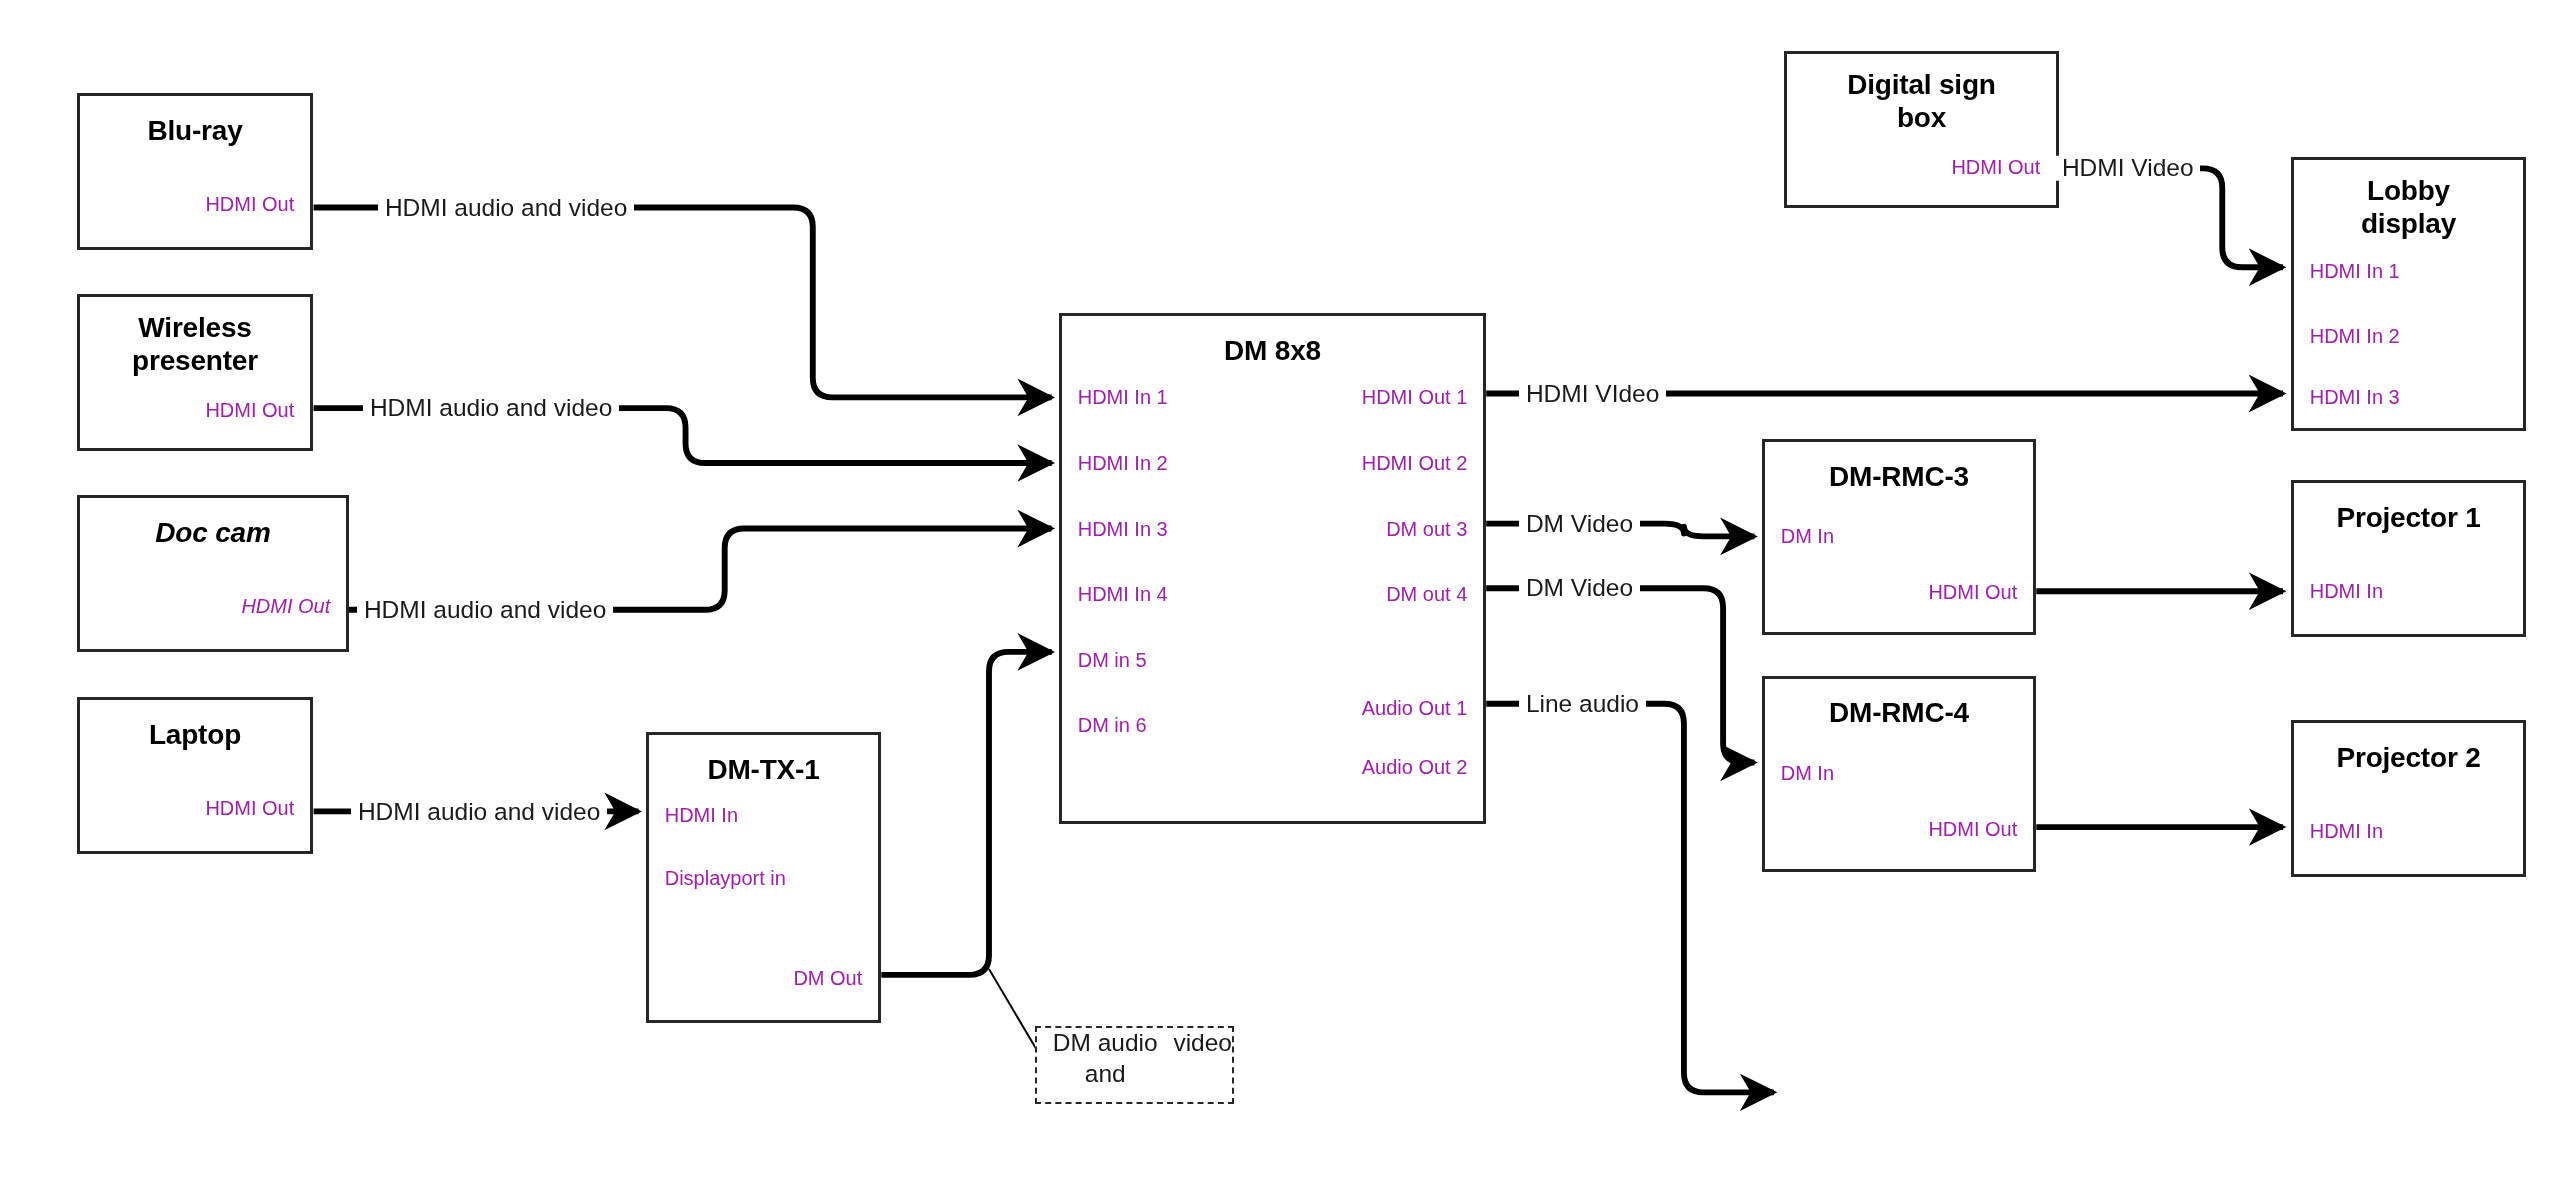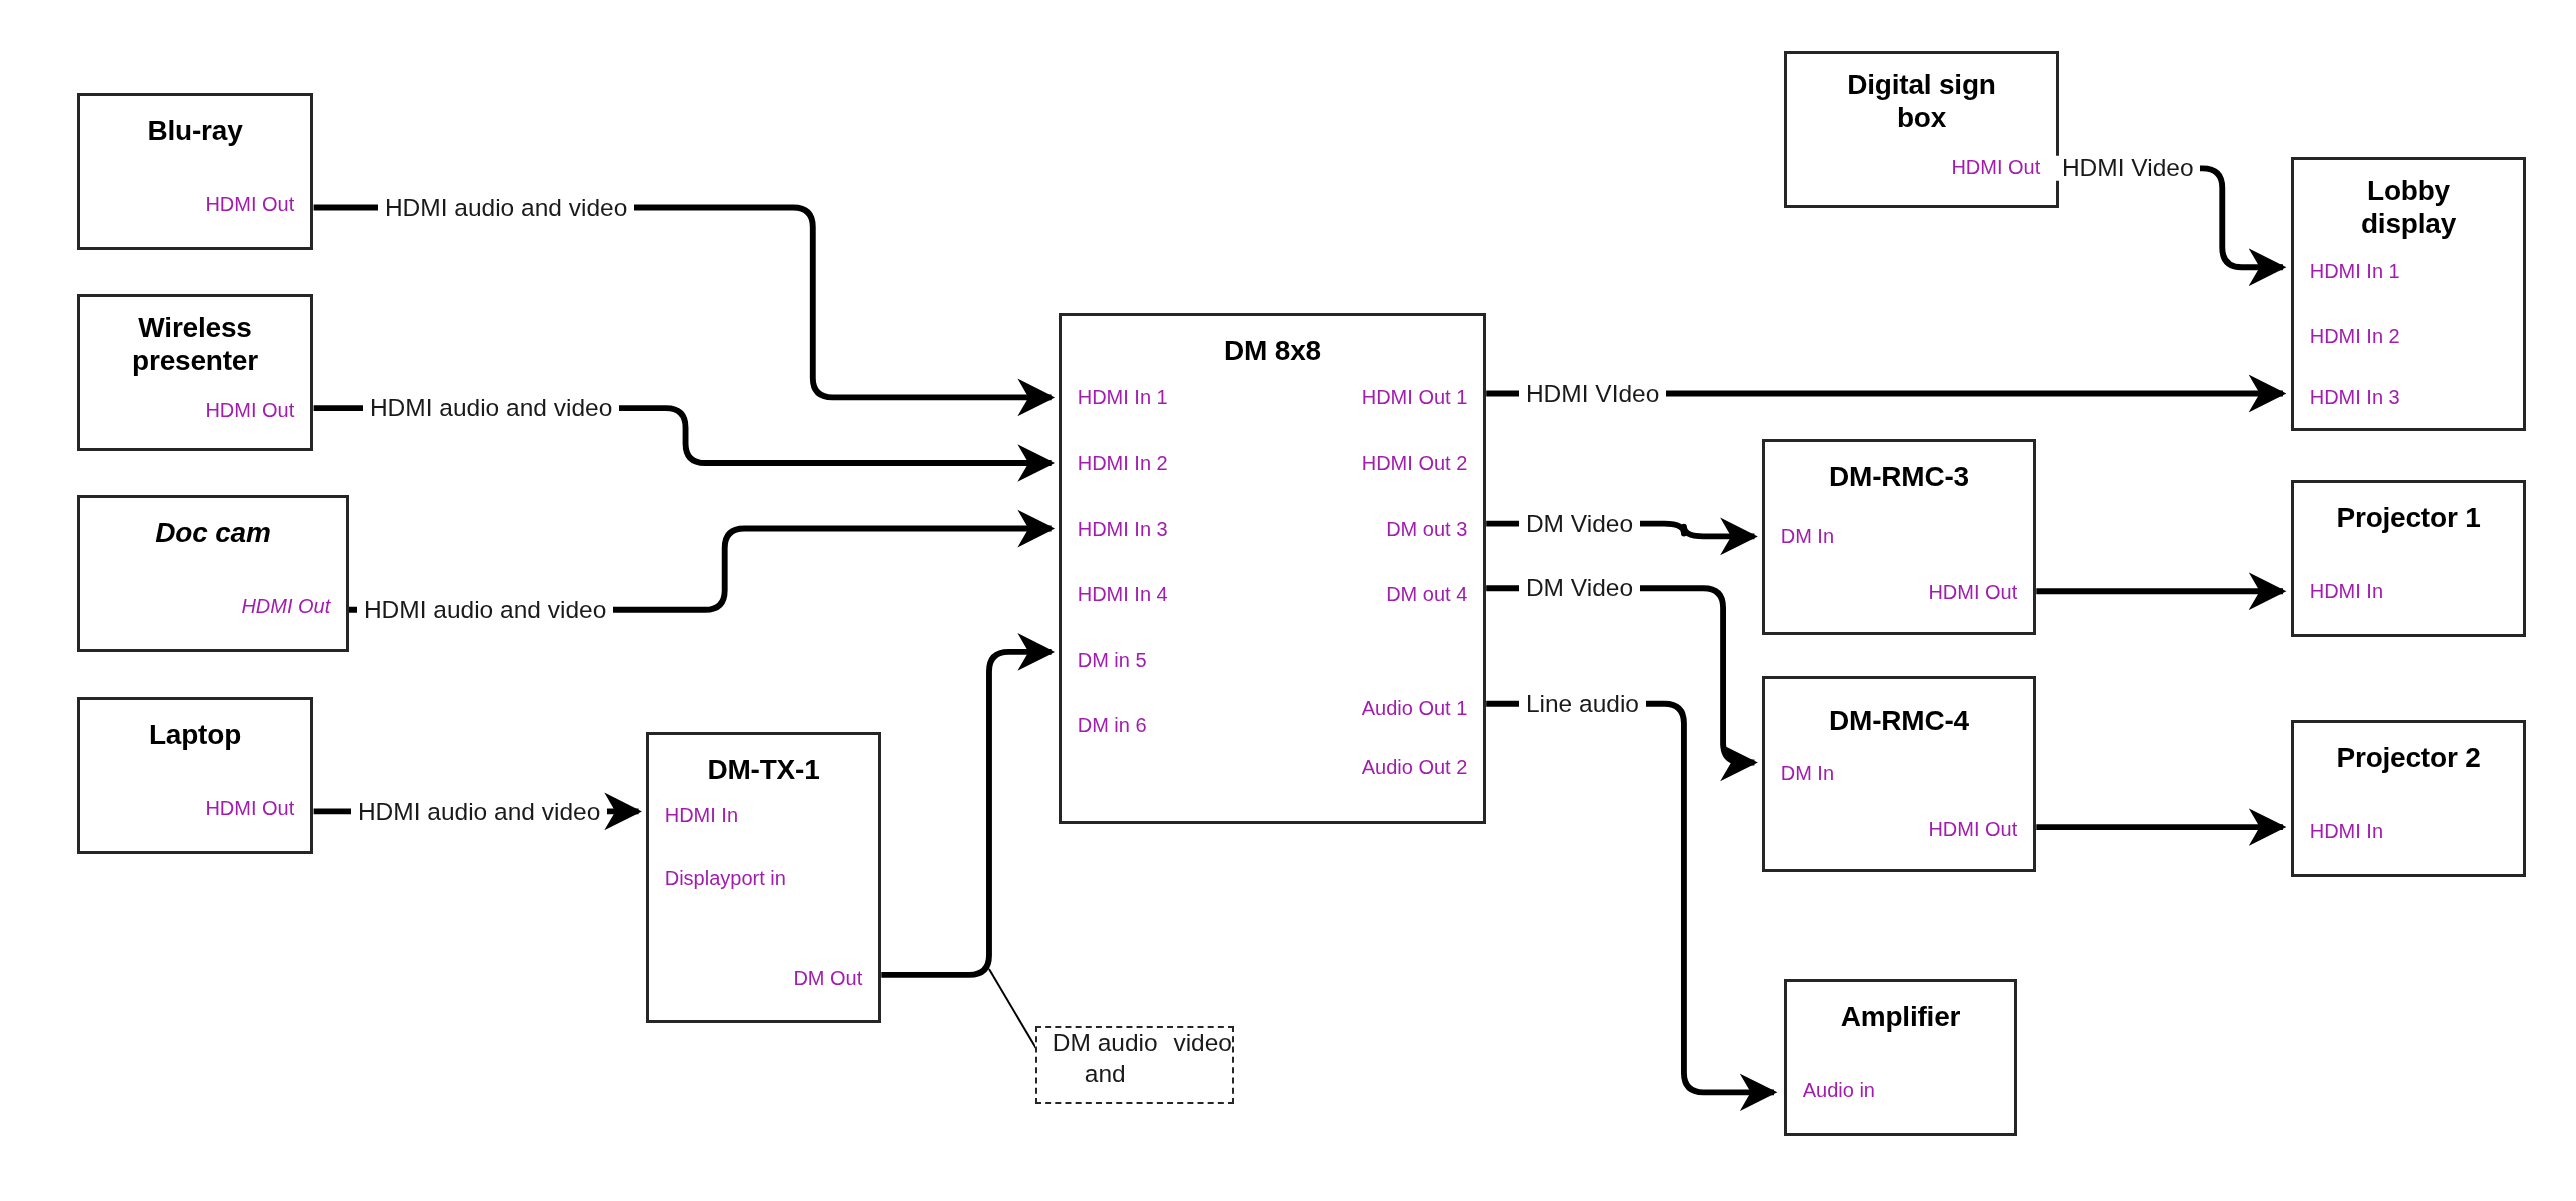--- a/index.html
+++ b/index.html
@@ -184,34 +184,30 @@
     <div class="port left" style="top:227px;">HDMI In 3</div>
   </div>
 
   <div class="node" style="left:1762px; top:439px; width:274px; height:196px;">
     <div class="node-title" style="margin-top:17.6px;">DM-RMC-3</div>
     <div class="port left" style="top:84px;">DM In</div>
     <div class="port right" style="top:140px;">HDMI Out</div>
   </div>
 
   <div class="node" style="left:1762px; top:676px; width:274px; height:196px;">
-    <div class="node-title" style="margin-top:25px;">DM-RMC-4</div>
+    <div class="node-title" style="margin-top:17px;">DM-RMC-4</div>
     <div class="port left" style="top:84px;">DM In</div>
     <div class="port right" style="top:140px;">HDMI Out</div>
   </div>
 
   <div class="node" style="left:2291px; top:480px; width:235px; height:157px;">
     <div class="node-title" style="margin-top:17.6px;">Projector 1</div>
     <div class="port left" style="top:98px;">HDMI In</div>
   </div>
 
   <div class="node" style="left:2291px; top:720px; width:235px; height:157px;">
     <div class="node-title" style="margin-top:17.6px;">Projector 2</div>
     <div class="port left" style="top:98px;">HDMI In</div>
   </div>
 
-  <div class="node" style="left:1784px; top:979px; width:233px; height:157px;">
-    <div class="node-title" style="margin-top:17.6px;">Amplifier</div>
-    <div class="port left" style="top:98px;">Audio in</div>
-  </div>
 
 </div>
 
 
 </body></html>

